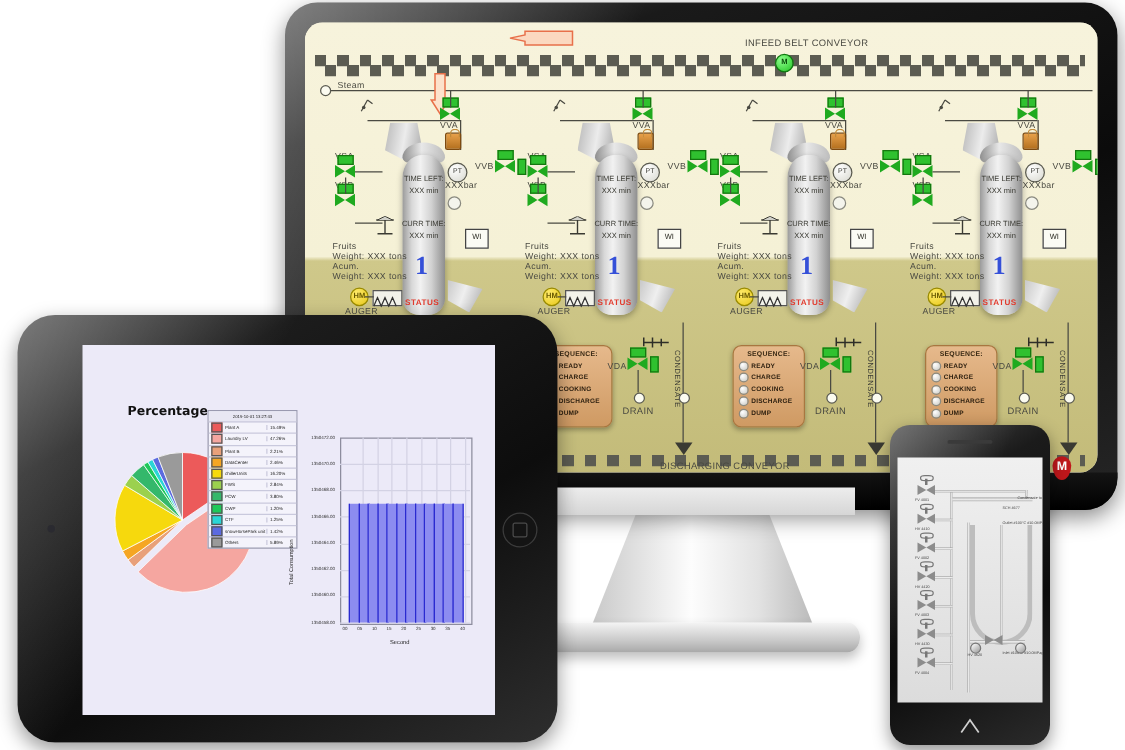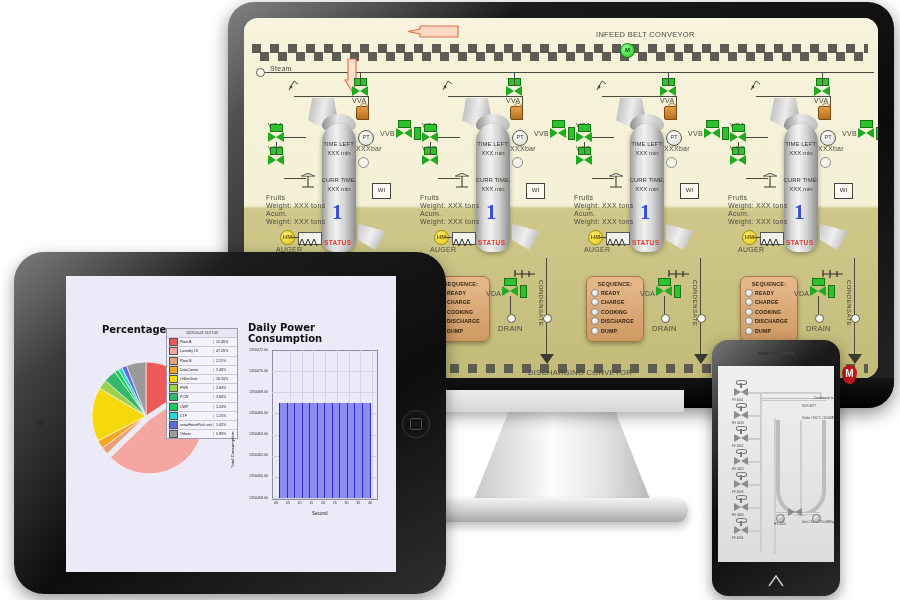--- a/index.html
+++ b/index.html
@@ -536,21 +536,20 @@
 </div>
 <div class="abs" id="mon-barbottom"></div>
 
 <div class="abs" id="tablet">
   <div class="tab-body"></div>
   <div class="tab-cam"></div>
   <div class="tab-home"></div>
   <div class="tab-screen">
     <div class="dash">
       <div class="sub-title" style="left:24px;top:18px;">Percentage</div>
-      <div class="sub-title" style="left:170px;top:16px;">Daily Power Consumption</div>
       <svg id="pie-svg" class="abs" style="left:6px;top:34px;" width="150" height="150" viewBox="0 0 150 150">
           <path d="M 62 76 L 62 22 A 54 54 0 0 1 106.63735782415557 45.61075376916535 Z" fill="#ec5a5a" stroke="#ffffff" stroke-width=".6"></path>
           <path d="M 65.15988687176618 79.87493418752368 L 109.79724469592173 49.48568795668903 A 54 54 0 0 1 26.4107056805028 117.48478604852734 Z" fill="#f5a6a0" stroke="#ffffff" stroke-width=".6"></path>
           <path d="M 62 76 L 23.250818808736625 113.60985186100366 A 54 54 0 0 1 18.419001452725176 107.88567963243734 Z" fill="#e8a07a" stroke="#ffffff" stroke-width=".6"></path>
           <path d="M 62 76 L 18.419001452725176 107.88567963243734 A 54 54 0 0 1 14.030471068455725 100.79766710974516 Z" fill="#f5a623" stroke="#ffffff" stroke-width=".6"></path>
           <path d="M 62 76 L 14.030471068455725 100.79766710974516 A 54 54 0 0 1 15.699285486966822 48.21072445020204 Z" fill="#f6d90d" stroke="#ffffff" stroke-width=".6"></path>
           <path d="M 62 76 L 15.699285486966822 48.21072445020204 A 54 54 0 0 1 21.36572214191618 40.43519347793329 Z" fill="#9bd14e" stroke="#ffffff" stroke-width=".6"></path>
           <path d="M 62 76 L 21.36572214191618 40.43519347793329 A 54 54 0 0 1 30.927378700581365 31.83562288922309 Z" fill="#34b86b" stroke="#ffffff" stroke-width=".6"></path>
           <path d="M 62 76 L 30.927378700581365 31.83562288922309 A 54 54 0 0 1 34.34172131930711 29.620913976004985 Z" fill="#1ec95a" stroke="#ffffff" stroke-width=".6"></path>
           <path d="M 62 76 L 34.34172131930711 29.620913976004985 A 54 54 0 0 1 38.06508350495934 27.59421757294455 Z" fill="#2ad6d6" stroke="#ffffff" stroke-width=".6"></path>

